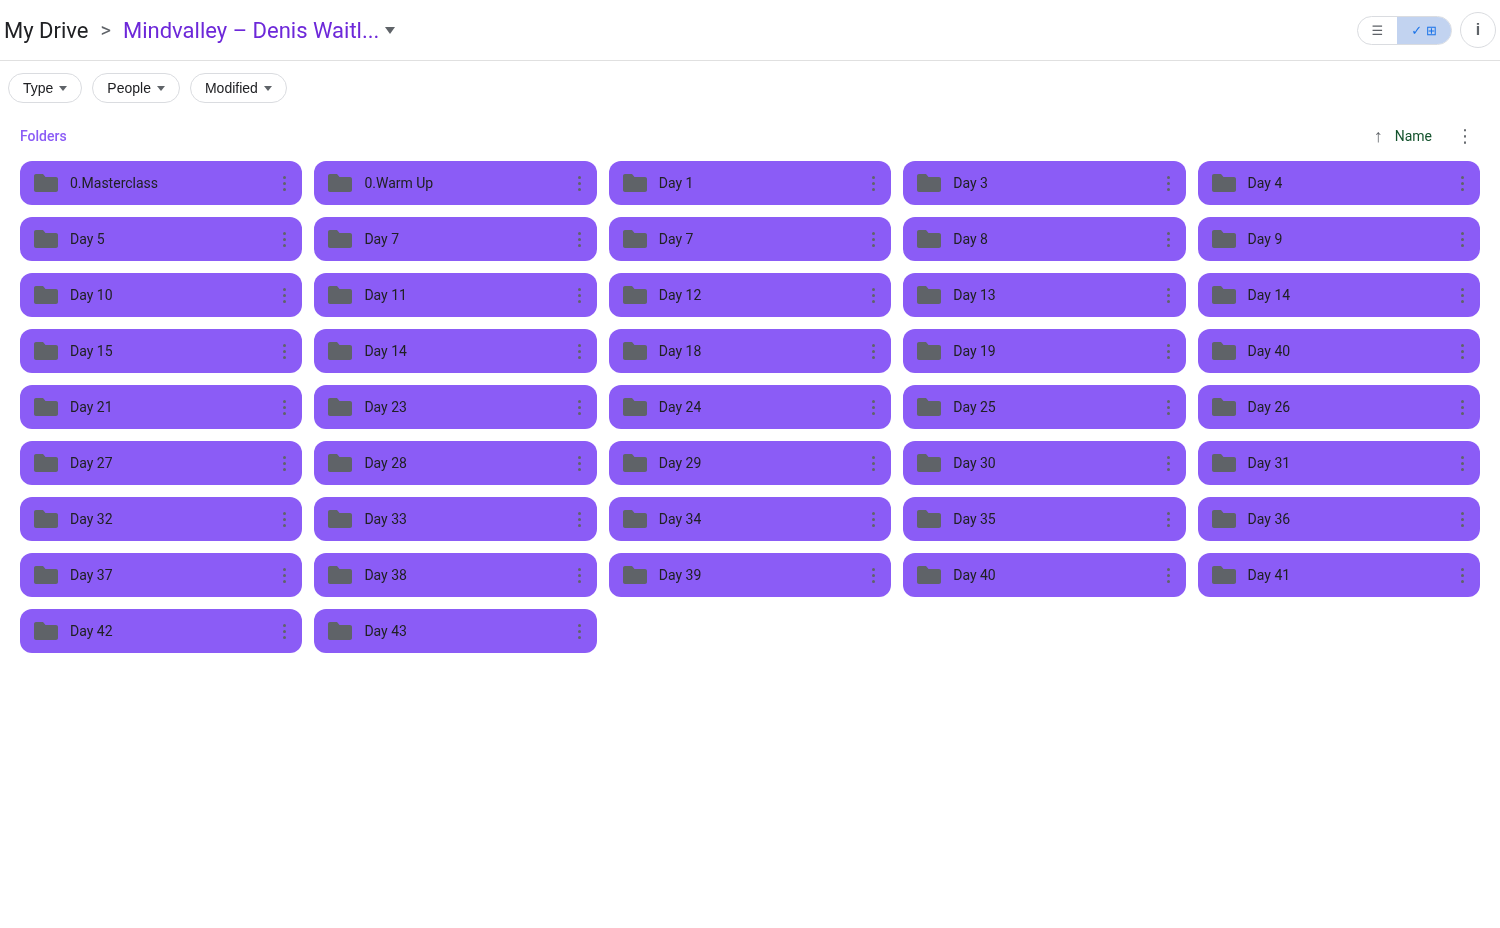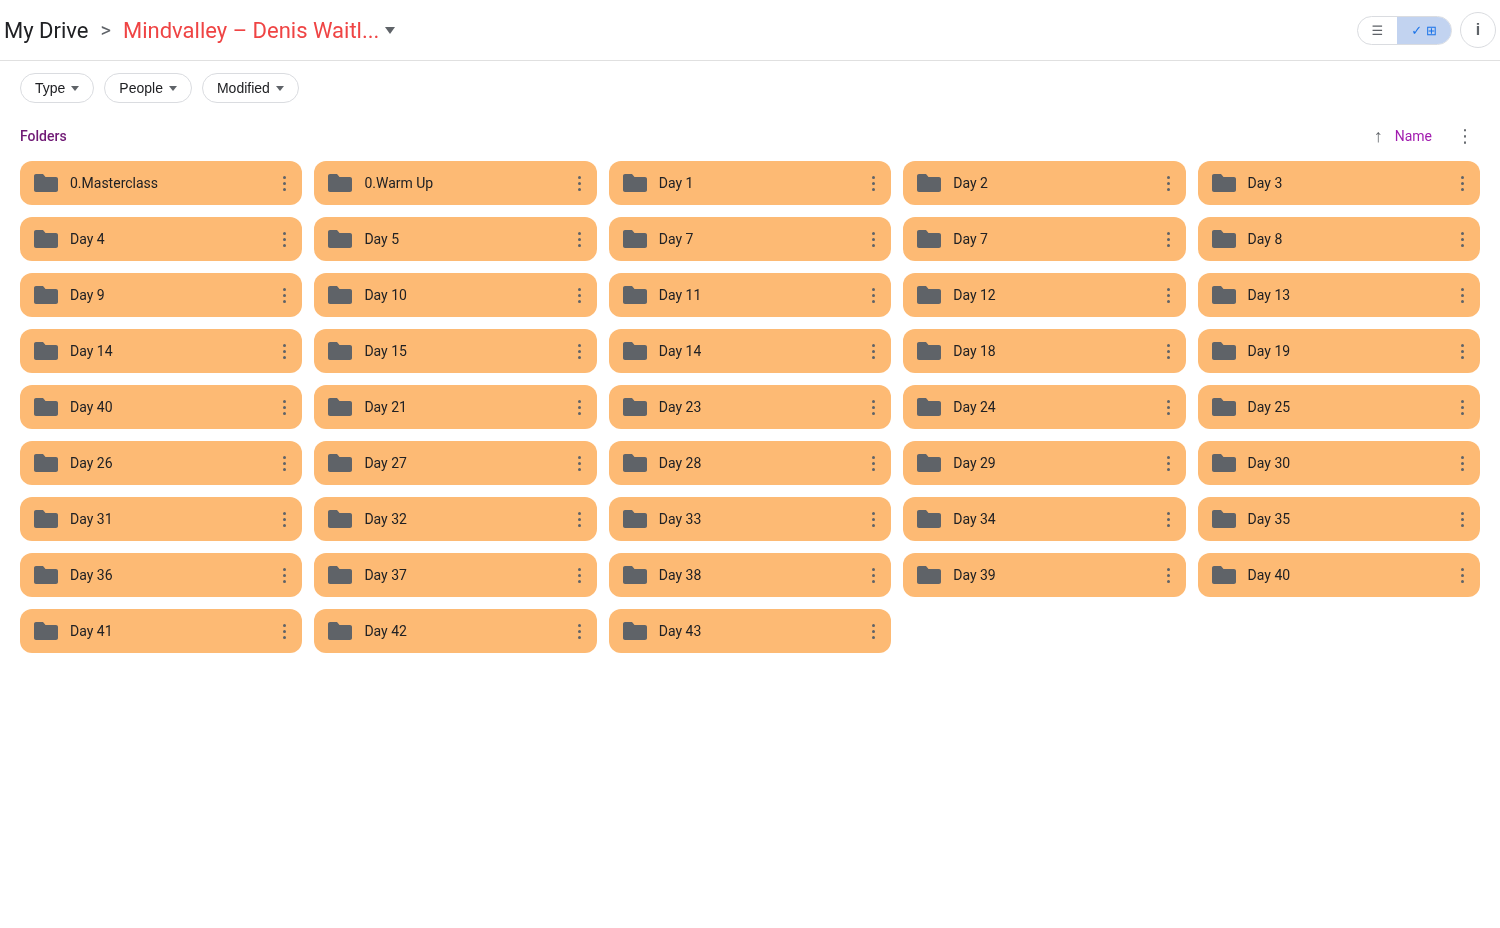--- a/index.html
+++ b/index.html
@@ -30,21 +30,21 @@
       cursor: pointer;
     }
     .breadcrumb-separator {
       font-size: 20px;
       color: #5f6368;
       margin: 0 4px;
     }
     .breadcrumb-current {
       font-size: 22px;
       font-weight: 400;
-      color: #ef4444;
+      color: #6d28d9;
       display: flex;
       align-items: center;
       gap: 6px;
       cursor: pointer;
     }
     .chevron-down {
       width: 0;
       height: 0;
       border-left: 5px solid transparent;
       border-right: 5px solid transparent;
@@ -90,21 +90,21 @@
       font-size: 16px;
       color: #5f6368;
       font-weight: bold;
     }
 
     
     .filters {
       display: flex;
       align-items: flex-start;
       gap: 10px;
-      padding: 12px 20px;
+      padding: 12px 8px;
     }
     .filter-btn {
       display: flex;
       align-items: center;
       gap: 6px;
       padding: 6px 14px;
       border: 1.5px solid #dadce0;
       border-radius: 20px;
       background: transparent;
       cursor: pointer;
@@ -125,38 +125,38 @@
     }
     .section-header {
       display: flex;
       align-items: center;
       justify-content: space-between;
       margin-bottom: 12px;
     }
     .section-title {
       font-size: 14px;
       font-weight: 500;
-      color: #701a75;
+      color: #8b5cf6;
     }
     .sort-controls {
       display: flex;
       align-items: center;
       gap: 12px;
     }
     .sort-arrow {
       font-size: 18px;
       color: #5f6368;
       cursor: pointer;
     }
     .sort-name {
       display: flex;
       align-items: center;
       gap: 4px;
       font-size: 14px;
-      color: #a21caf;
+      color: #14532d;
       cursor: pointer;
     }
     .more-btn {
       background: none;
       border: none;
       cursor: pointer;
       color: #5f6368;
       font-size: 18px;
       padding: 2px 6px;
     }
@@ -165,21 +165,21 @@
     .folders-grid {
       display: grid;
       grid-template-columns: repeat(5, 1fr);
       gap: 12px;
     }
     .folder-item {
       display: flex;
       align-items: center;
       justify-content: space-between;
       padding: 10px 12px;
-      background: #fdba74;
+      background: #8b5cf6;
       border-radius: 12px;
       cursor: pointer;
       transition: background 0.15s;
     }
     .folder-left {
       display: flex;
       align-items: center;
       gap: 10px;
     }
     .folder-icon {
@@ -325,35 +325,20 @@
         <span class="dot"></span>
       </button>
     </div>
       <div class="folder-item">
       <div class="folder-left">
         <div class="folder-icon">
           <svg viewBox="0 0 28 24" fill="none" xmlns="http://www.w3.org/2000/svg">
             <path d="M2 5C2 3.9 2.9 3 4 3H11L13.5 6H24C25.1 6 26 6.9 26 8V19C26 20.1 25.1 21 24 21H4C2.9 21 2 20.1 2 19V5Z" fill="#5f6368"></path>
           </svg>
         </div>
-        <span class="folder-name">Day 2</span>
-      </div>
-      <button class="folder-more" title="More options">
-        <span class="dot"></span>
-        <span class="dot"></span>
-        <span class="dot"></span>
-      </button>
-    </div>
-      <div class="folder-item">
-      <div class="folder-left">
-        <div class="folder-icon">
-          <svg viewBox="0 0 28 24" fill="none" xmlns="http://www.w3.org/2000/svg">
-            <path d="M2 5C2 3.9 2.9 3 4 3H11L13.5 6H24C25.1 6 26 6.9 26 8V19C26 20.1 25.1 21 24 21H4C2.9 21 2 20.1 2 19V5Z" fill="#5f6368"></path>
-          </svg>
-        </div>
         <span class="folder-name">Day 3</span>
       </div>
       <button class="folder-more" title="More options">
         <span class="dot"></span>
         <span class="dot"></span>
         <span class="dot"></span>
       </button>
     </div>
       <div class="folder-item">
       <div class="folder-left">

